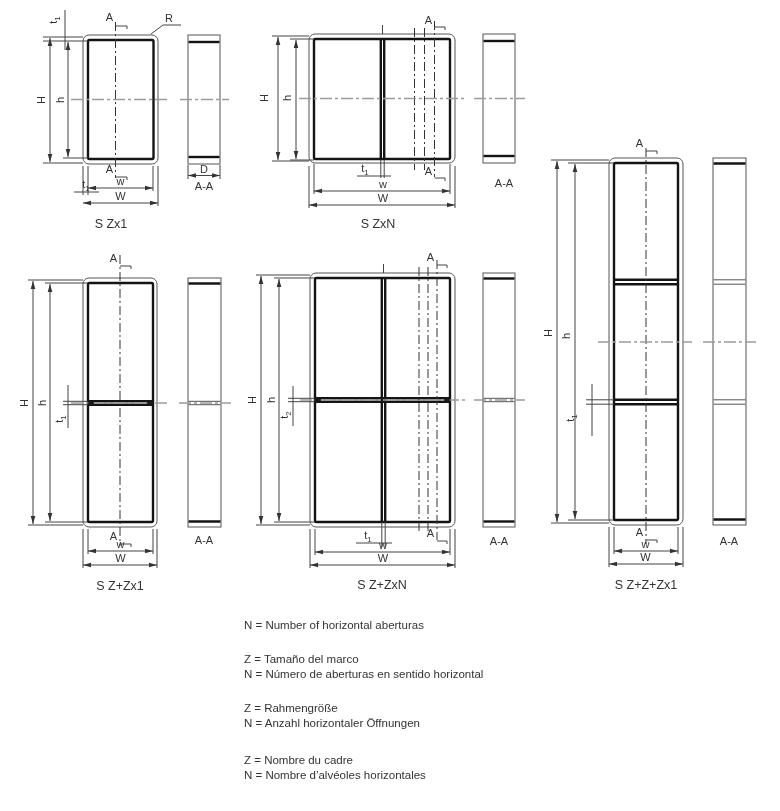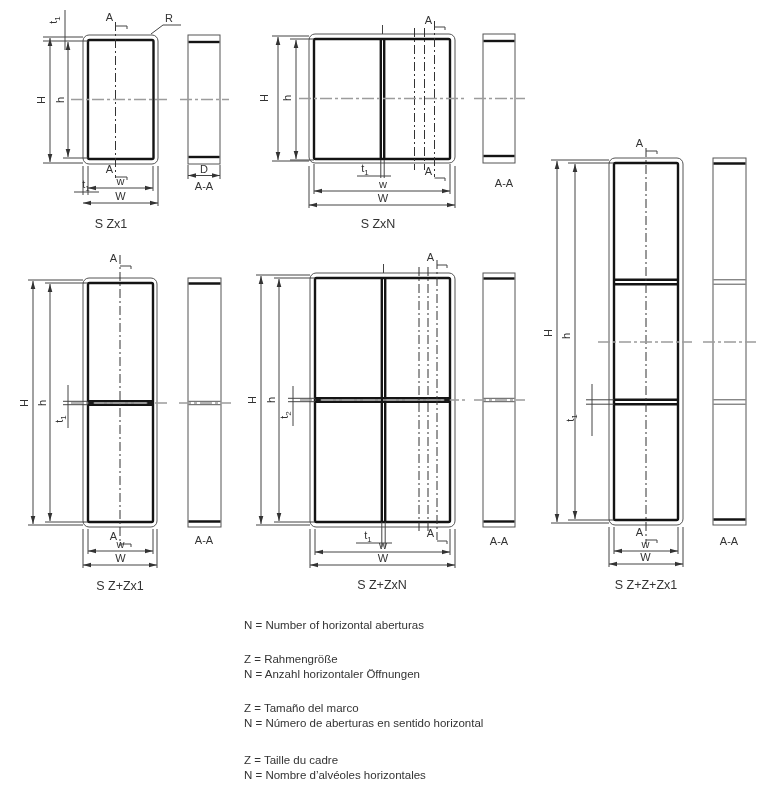--- a/index.html
+++ b/index.html
@@ -288,25 +288,25 @@
     </g>
     <text class="ttl" x="646" y="589" text-anchor="middle">S Z+Z+Zx1</text>
   </g>
 </svg>
 
 <div class="legend">
   <div class="lgroup">
     <div>N = Number of horizontal aberturas</div>
   </div>
   <div class="lgroup">
+    <div>Z = Tamaño del marco</div>
+    <div>N = Número de aberturas en sentido horizontal</div>
+  </div>
+  <div class="lgroup">
     <div>Z = Rahmengröße</div>
     <div>N = Anzahl horizontaler Öffnungen</div>
   </div>
   <div class="lgroup">
-    <div>Z = Tamaño del marco</div>
-    <div>N = Número de aberturas en sentido horizontal</div>
-  </div>
-  <div class="lgroup">
-    <div>Z = Taille du cadre</div>
+    <div>Z = Nombre du cadre</div>
     <div>N = Nombre d’alvéoles horizontales</div>
   </div>
 </div>
 </div>
 
 </body></html>

